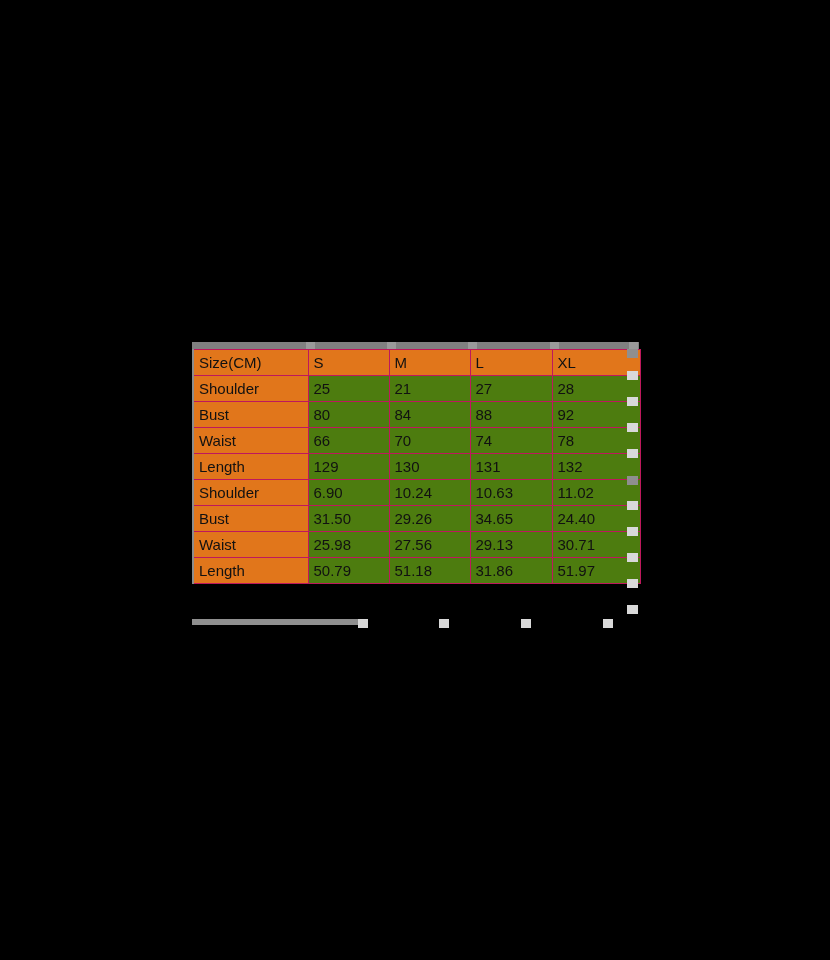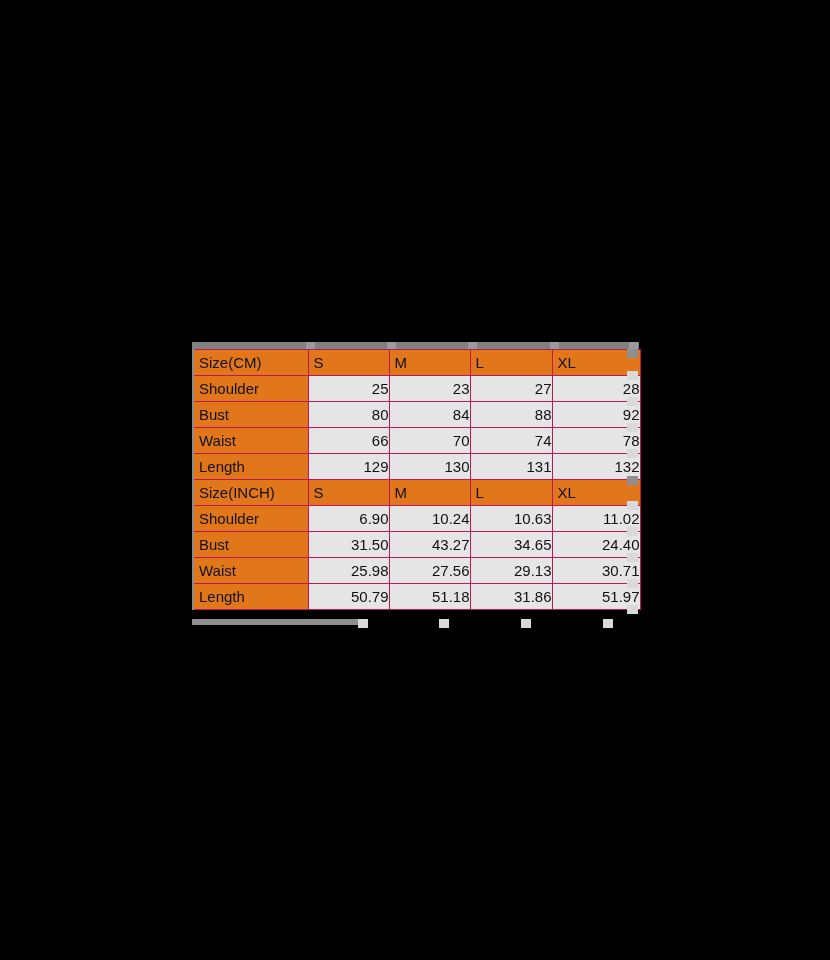--- a/index.html
+++ b/index.html
@@ -76,23 +76,22 @@
     color: #1a1008;
   }
   
   td.label-cell {
     background: #e1761b;
     color: #1a1008;
     border-right-color: #000000;
     margin-left: 29px;
   }
   td.value-cell {
-    background: #e5e5e5;
+    background: #4d7c0f;
     color: #111111;
-    text-align: right;
   }
 
   
   .right-tabs {
     position: absolute;
     left: 436px;
     top: 7px;
     width: 12px;
   }
   .right-tabs .rtab {
@@ -155,21 +154,21 @@
         <td class="orange">Size(CM)</td>
         <td class="orange">S</td>
         <td class="orange">M</td>
         <td class="orange">L</td>
         <td class="orange">XL</td>
       </tr>
 
       <tr>
         <td class="label-cell">Shoulder</td>
         <td class="value-cell">25</td>
-        <td class="value-cell">23</td>
+        <td class="value-cell">21</td>
         <td class="value-cell">27</td>
         <td class="value-cell">28</td>
       </tr>
 
       <tr>
         <td class="label-cell">Bust</td>
         <td class="value-cell">80</td>
         <td class="value-cell">84</td>
         <td class="value-cell">88</td>
         <td class="value-cell">92</td>
@@ -184,40 +183,33 @@
       </tr>
 
       <tr>
         <td class="label-cell">Length</td>
         <td class="value-cell">129</td>
         <td class="value-cell">130</td>
         <td class="value-cell">131</td>
         <td class="value-cell">132</td>
       </tr>
 
-      <tr>
-        <td class="orange">Size(INCH)</td>
-        <td class="orange">S</td>
-        <td class="orange">M</td>
-        <td class="orange">L</td>
-        <td class="orange">XL</td>
-      </tr>
 
       <tr>
         <td class="label-cell">Shoulder</td>
         <td class="value-cell">6.90</td>
         <td class="value-cell">10.24</td>
         <td class="value-cell">10.63</td>
         <td class="value-cell">11.02</td>
       </tr>
 
       <tr>
         <td class="label-cell">Bust</td>
         <td class="value-cell">31.50</td>
-        <td class="value-cell">43.27</td>
+        <td class="value-cell">29.26</td>
         <td class="value-cell">34.65</td>
         <td class="value-cell">24.40</td>
       </tr>
 
       <tr>
         <td class="label-cell">Waist</td>
         <td class="value-cell">25.98</td>
         <td class="value-cell">27.56</td>
         <td class="value-cell">29.13</td>
         <td class="value-cell">30.71</td>

